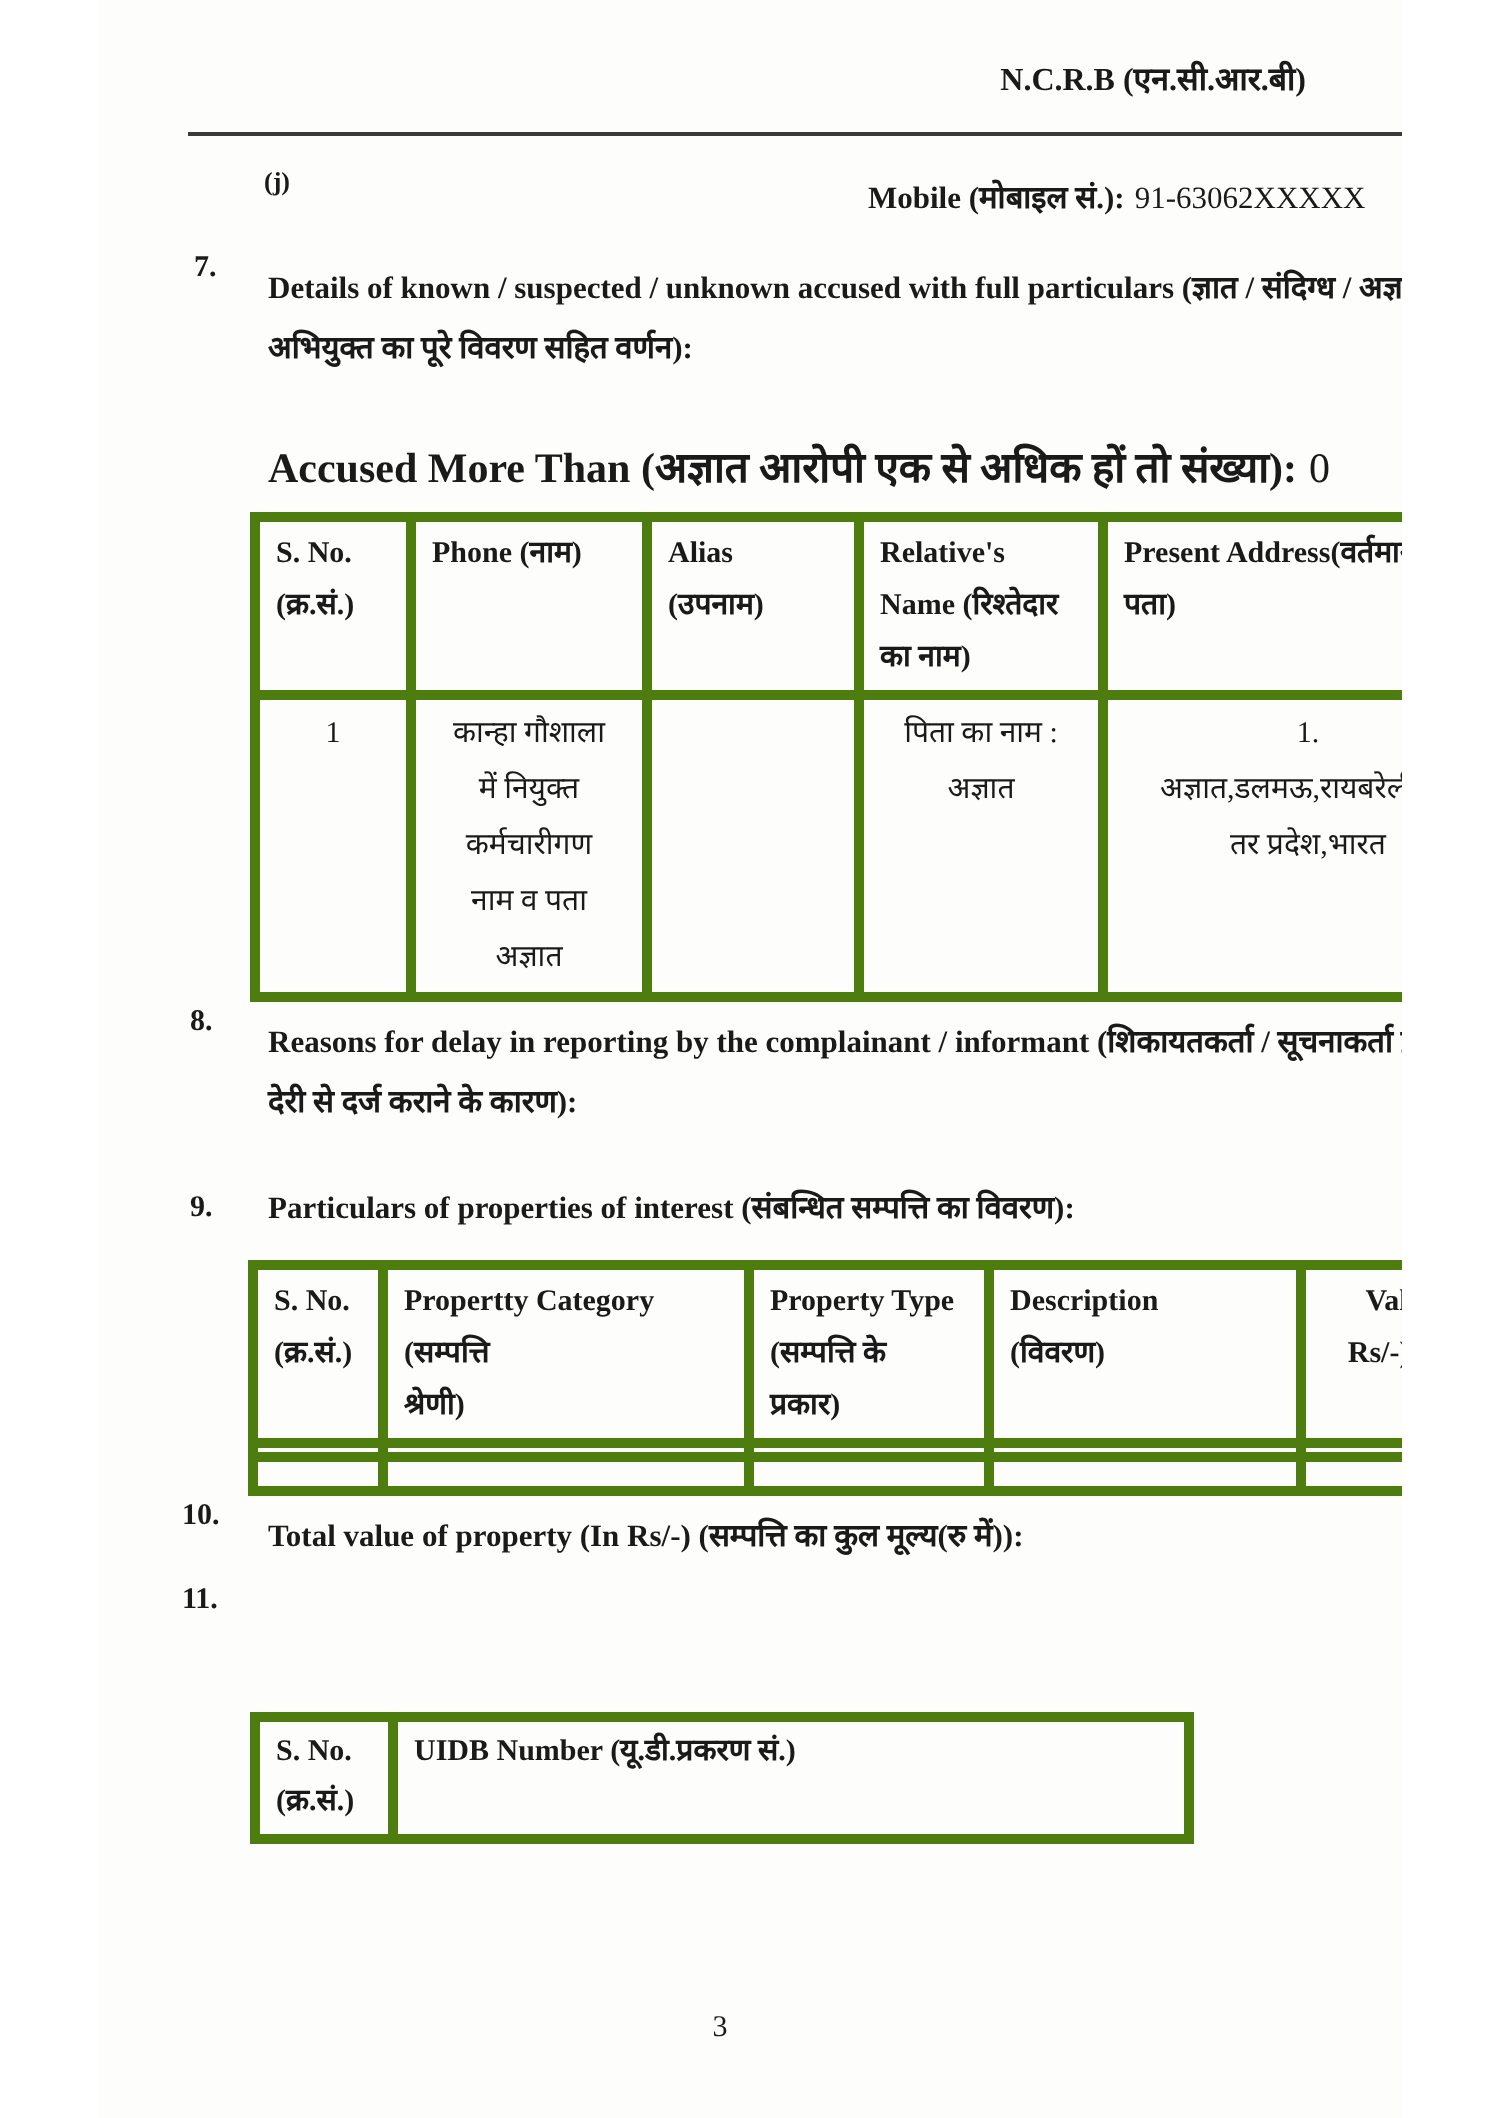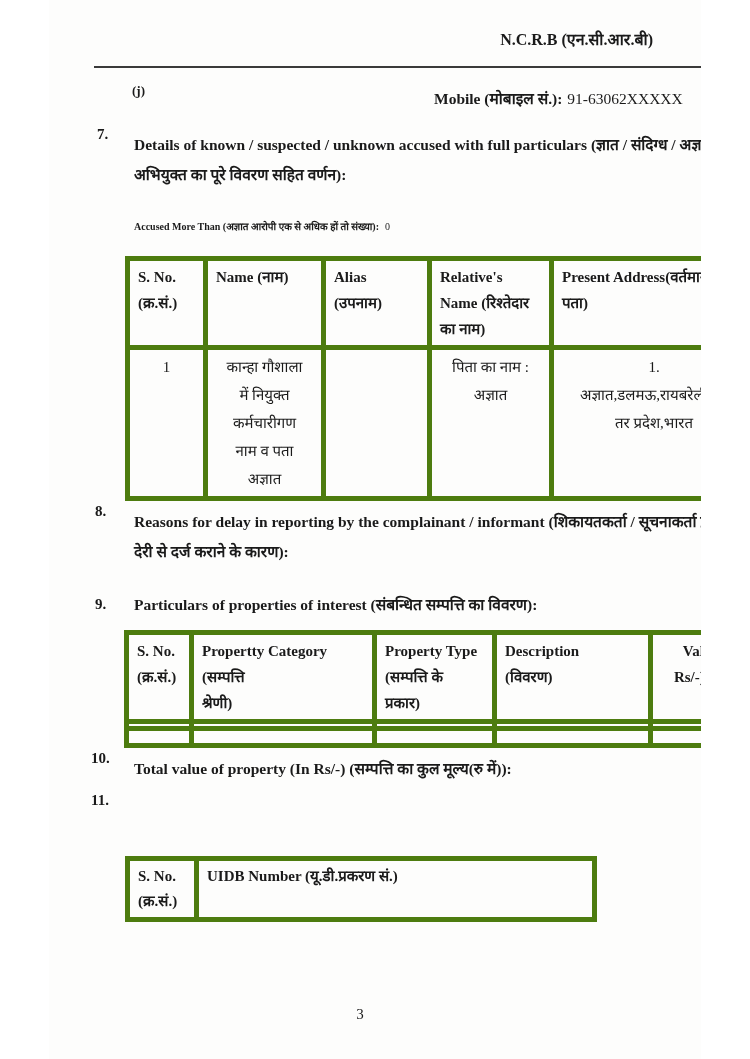--- a/index.html
+++ b/index.html
@@ -29,21 +29,21 @@
   .phone-label { left: 115px; top: 87px; font-size: 15.5px; font-weight: bold; }
   .mobile-wrap { left: 385px; top: 87px; font-size: 15.5px; }
   .mobile-value { font-weight: normal; margin-left: 5px; }
   .sec-num { font-size: 15px; font-weight: bold; }
   .sec-text {
     font-size: 15.5px; font-weight: bold;
     line-height: 30px; width: 628px;
   }
   .s7-num  { left: 48px; top: 126px; }
   .s7-text { left: 85px; top: 130px; }
-  .amt-line { left: 85px; top: 219px; font-size: 10px; font-weight: bold; }
+  .amt-line { left: 85px; top: 219px; font-size: 21px; font-weight: bold; }
   .amt-value { font-weight: normal; margin-left: 6px; }
   .s8-num  { left: 46px; top: 503px; }
   .s8-text { left: 85px; top: 507px; }
   .s9-num  { left: 46px; top: 596px; }
   .s9-text { left: 85px; top: 590px; }
   .s10-num  { left: 42px; top: 750px; }
   .s10-text { left: 85px; top: 754px; }
   .s11-num  { left: 42px; top: 792px; }
   .s11-text { left: 85px; top: 796px; }
 
@@ -103,21 +103,21 @@
       <col style="width:78px">
         <col style="width:118px">
         <col style="width:106px">
         <col style="width:122px">
         <col style="width:205px">
     </colgroup>
     <tbody>
         <tr>
       <th>S. No.
 (क्र.सं.)</th>
-      <th>Name (नाम)</th>
+      <th>Phone (नाम)</th>
       <th>Alias
 (उपनाम)</th>
       <th>Relative's
 Name (रिश्तेदार
 का नाम)</th>
       <th>Present Address(वर्तमान
 पता)</th>
     </tr>
     <tr>
       <td class="sno-cell">1</td>

